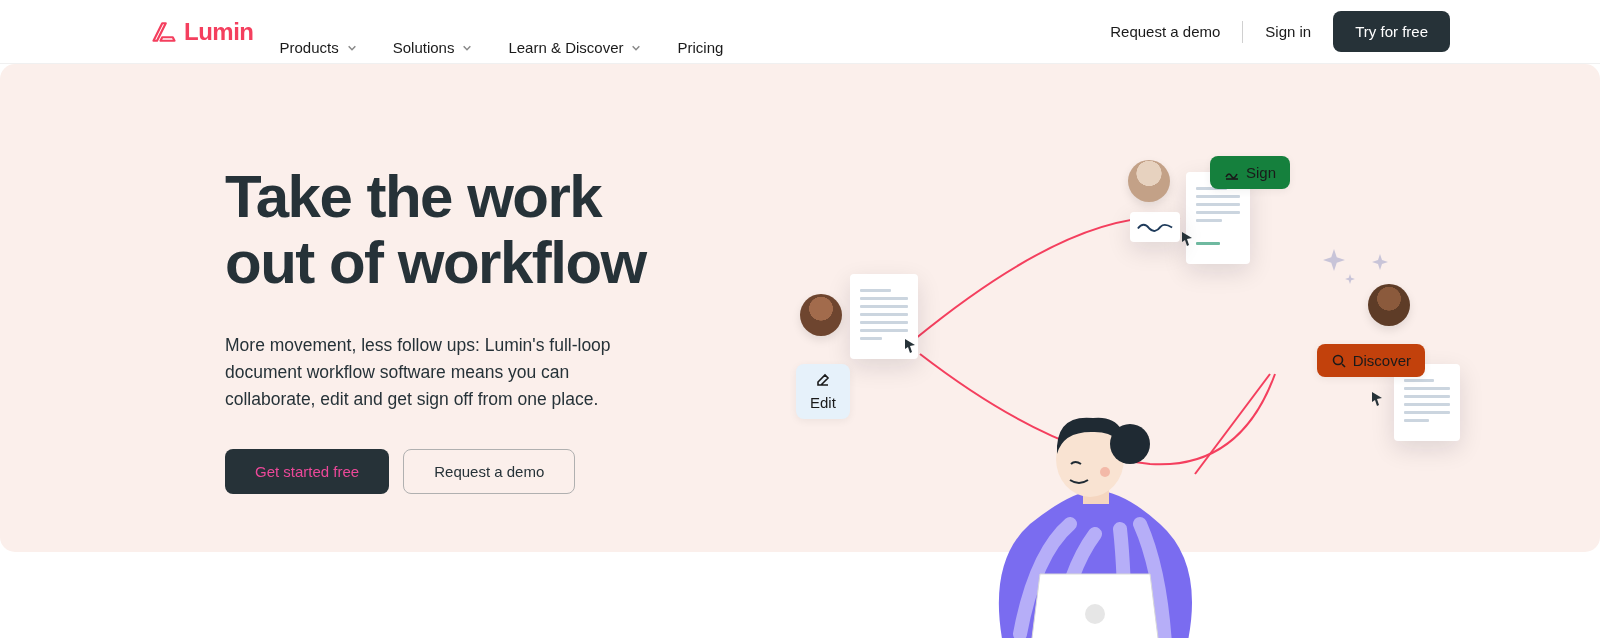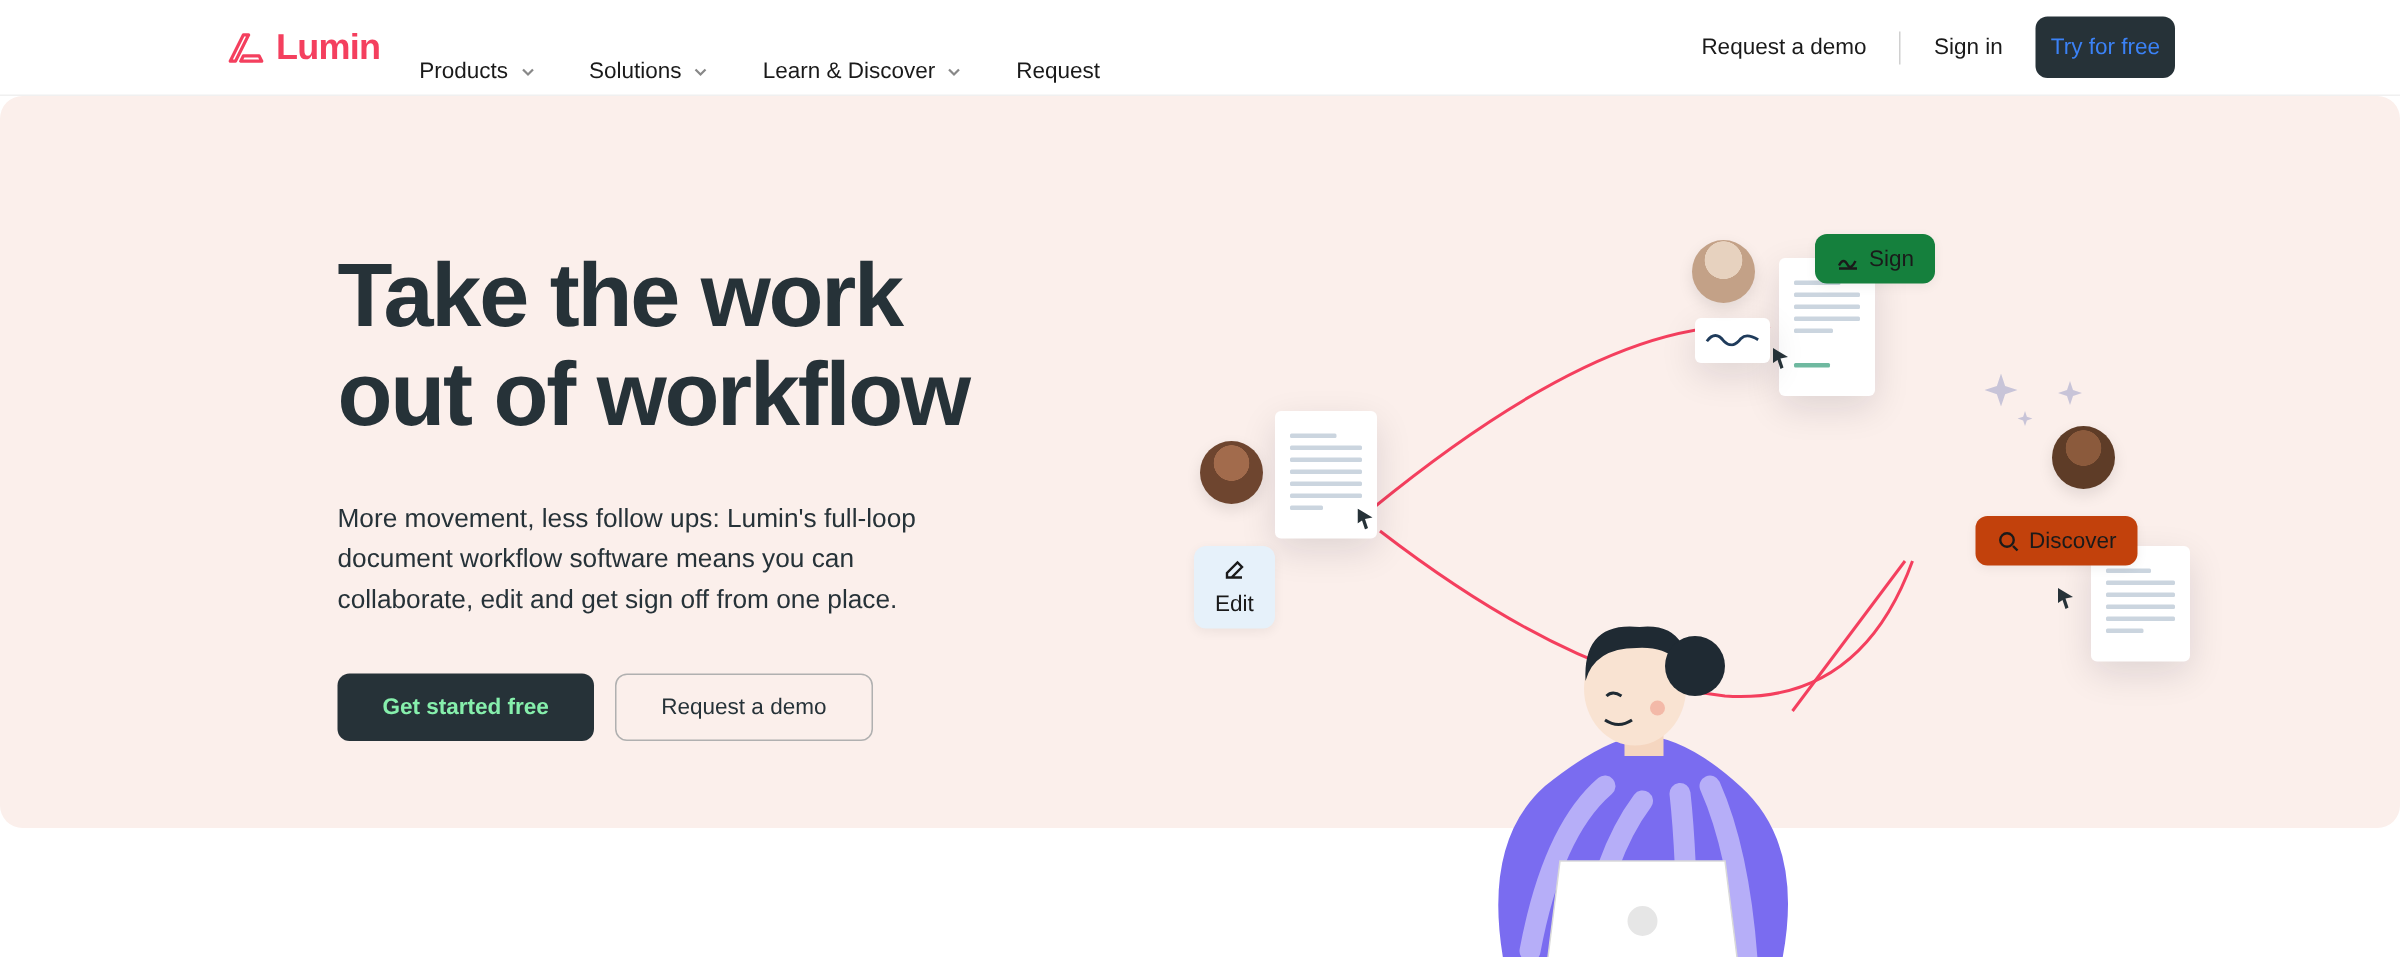--- a/index.html
+++ b/index.html
@@ -64,23 +64,23 @@
     color: #1a1a1a;
     cursor: pointer;
   }
   .divider {
     width: 1px;
     height: 22px;
     background: #d0d0d0;
   }
   .btn-dark {
     background: #263238;
-    color: #3b82f6;
+    color: #ffffff;
     border: none;
-    padding: 12px 10px;
+    padding: 12px 22px;
     border-radius: 8px;
     font-size: 15px;
     font-weight: 500;
     cursor: pointer;
   }
   .hero {
     background: #fbefeb;
     height: 488px;
     display: flex;
     padding: 0 0 0 225px;
@@ -105,26 +105,26 @@
     line-height: 1.55;
     margin-bottom: 36px;
     max-width: 430px;
   }
   .cta-row {
     display: flex;
     gap: 14px;
   }
   .btn-primary {
     background: #263238;
-    color: #86efac;
+    color: #ec4899;
     border: none;
     padding: 13px 30px;
     border-radius: 8px;
     font-size: 15px;
-    font-weight: 700;
+    font-weight: 400;
     cursor: pointer;
   }
   .btn-outline {
     background: transparent;
     color: #263238;
     border: 1px solid #b0b0b0;
     padding: 13px 30px;
     border-radius: 8px;
     font-size: 15px;
     font-weight: 500;
@@ -214,21 +214,21 @@
           <path d="M2 4 L6 8 L10 4" fill="none" stroke="#888" stroke-width="1.8"></path>
         </svg>
     </div>
     <div class="nav-item">
       <span>Learn &amp; Discover</span>
       <svg class="chevron" viewBox="0 0 12 12">
           <path d="M2 4 L6 8 L10 4" fill="none" stroke="#888" stroke-width="1.8"></path>
         </svg>
     </div>
     <div class="nav-item">
-      <span>Request</span>
+      <span>Pricing</span>
     </div>
   </nav>
 
   <div class="header-right">
     <span class="header-link">Request a demo</span>
     <div class="divider"></div>
     <span class="header-link">Sign in</span>
     <button class="btn-dark">Try for free</button>
   </div>
 </header>

